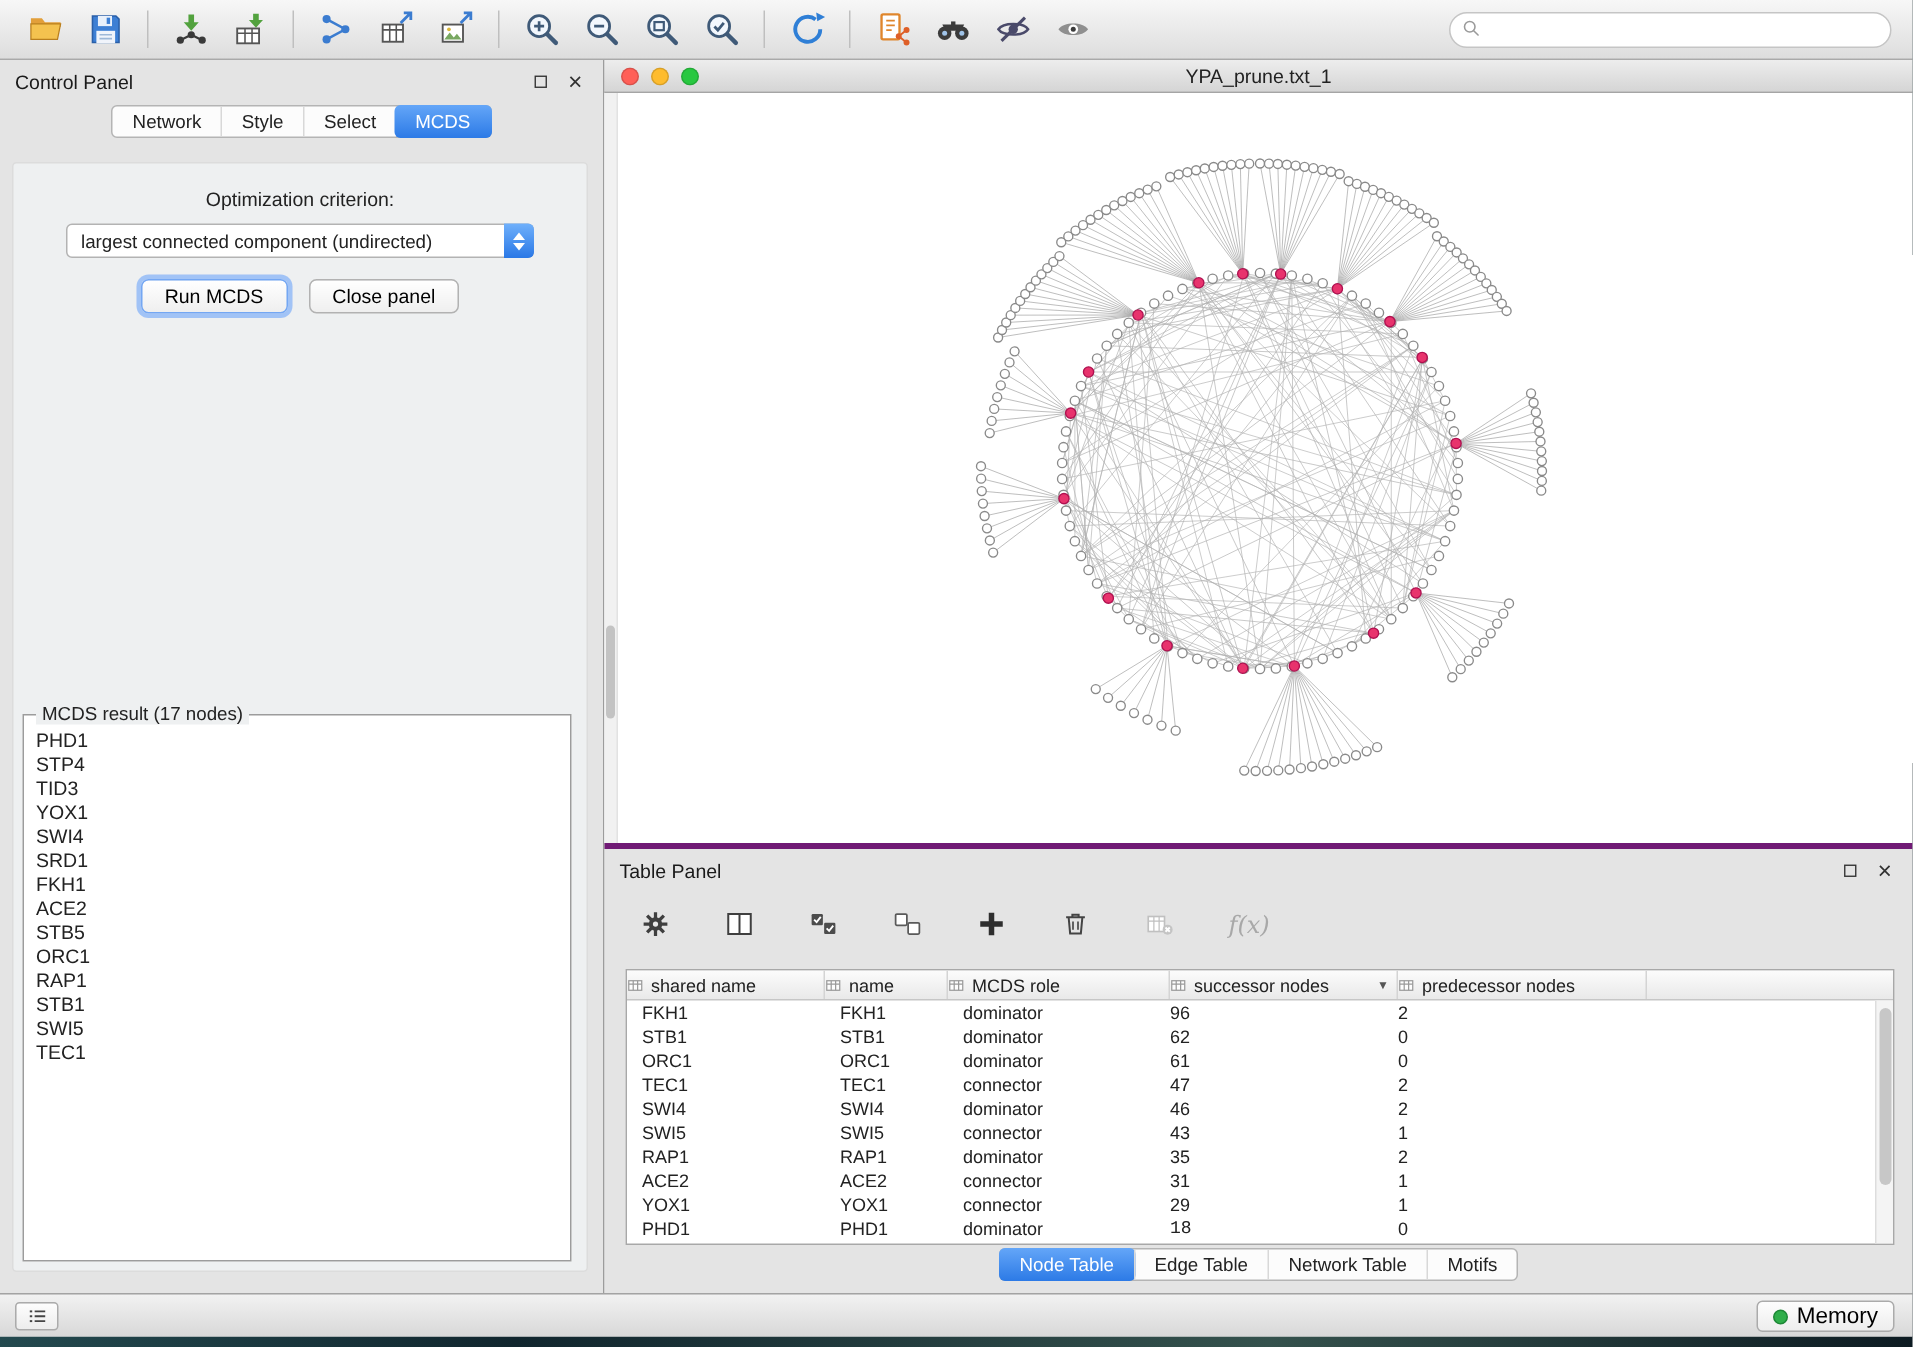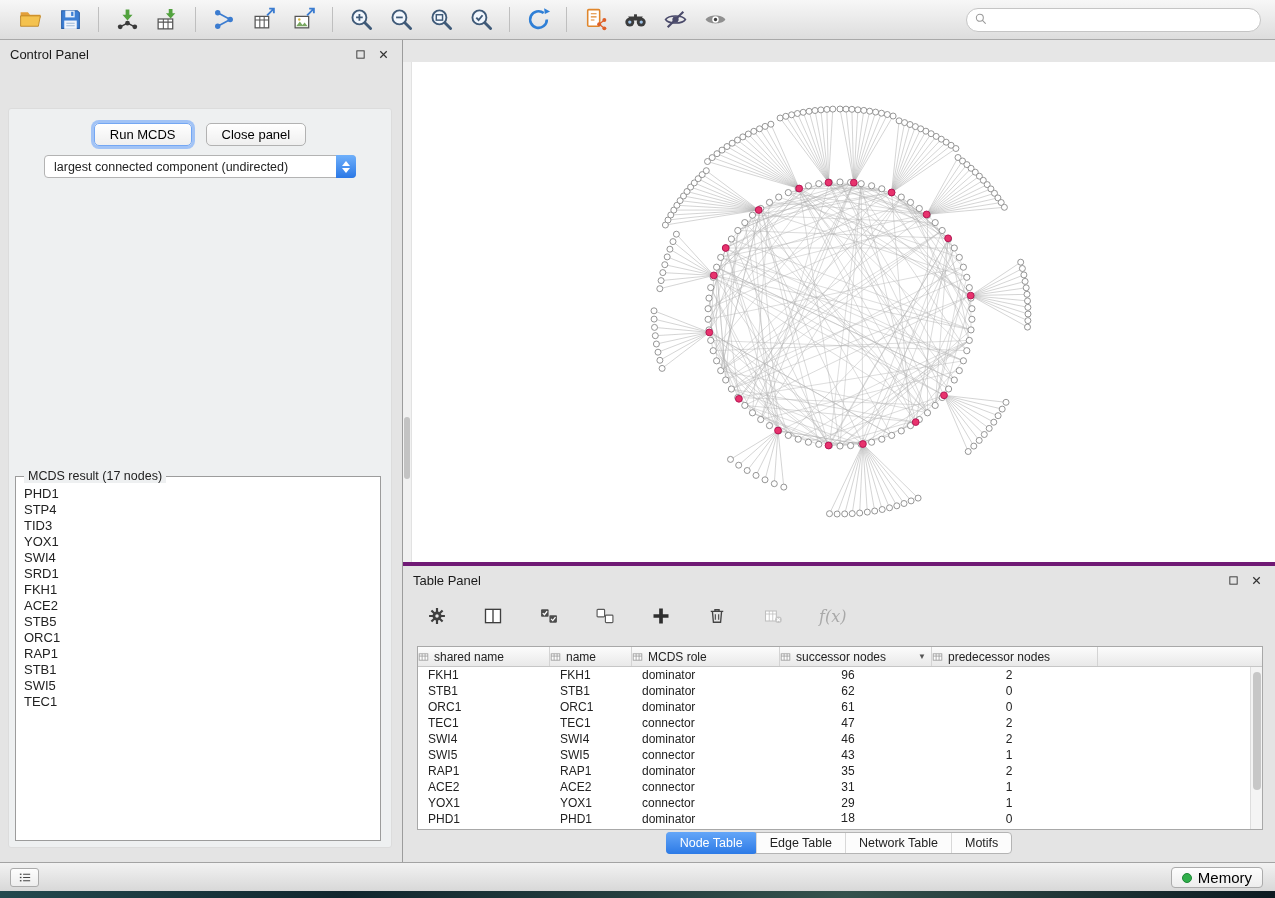--- a/index.html
+++ b/index.html
@@ -67,21 +67,21 @@
   #fx-label{font-family:"DejaVu Serif",serif;font-style:italic;font-size:16px;color:#a8a8a8}
   #tp-table{position:absolute;left:14px;right:12px;top:80px;height:184px;background:#fff;border:1px solid #a8a8a8;overflow:hidden}
   .thead{display:flex;height:20px;background:linear-gradient(#fcfcfc,#e9e9e9);border-bottom:1px solid #c6c6c6;font-size:12px}
   .th{display:flex;align-items:center;justify-content:flex-start;gap:5px;border-right:1px solid #d4d4d4;position:relative;overflow:hidden;white-space:nowrap}
   .th .gicon svg{width:11px;height:10px;display:block}
   .th .caret{position:absolute;right:5px;font-size:8px;color:#555}
   .th.fill{flex:1;border-right:none}
   .trow{display:flex;height:16px;line-height:16px;font-size:12px}
   .td{overflow:hidden;white-space:nowrap}
   .td.txt{padding-left:10px}
-  .td.num{text-align:center}
+  .td.num{text-align:left}
   .td.fill{flex:1}
   #tp-scroll{position:absolute;right:0;top:20px;bottom:0;width:12px;background:#f4f4f4;border-left:1px solid #ddd}
   #tp-scroll .thumb{position:absolute;left:1.5px;width:8px;top:5px;height:118px;background:#c7c7c7;border-radius:4px}
   #tp-tabs{position:absolute;left:0;right:0;bottom:8px;display:flex;justify-content:center}
 
   
   #status-bar{position:absolute;left:0;top:862px;width:1275px;height:29px;background:linear-gradient(#f2f2f2,#d8d8d8);border-top:1px solid #a3a3a3}
   #status-list-btn{position:absolute;left:10px;top:5px;width:29px;height:19px;border:1px solid #ababab;border-radius:3px;
                    background:linear-gradient(#fdfdfd,#ededed);display:flex;align-items:center;justify-content:center;cursor:pointer}
   #status-list-btn svg{width:14px;height:13px;display:block}
@@ -274,31 +274,40 @@
               <rect x="4" y="4" width="16" height="16" fill="none" stroke="#333" stroke-width="2"></rect>
             </svg>
           </button>
         <button class="pc-btn">
             <svg viewBox="0 0 24 24">
               <path d="M5 5l14 14M19 5L5 19" stroke="#333" stroke-width="2.6"></path>
             </svg>
           </button>
       </span>
     </div>
+    <div id="ctl-tabs-wrap">
+      <div class="seg-wrap" id="ctl-tabs">
+          <span class="seg">Network</span>
+          <span class="seg">Style</span>
+          <span class="seg">Select</span>
+          <span class="seg active">MCDS</span>
+        </div>
+    </div>
     <div id="ctl-card">
-      <div id="btn-row">
-        <button class="mac-btn focus">Run MCDS</button>
-        <button class="mac-btn">Close panel</button>
-      </div>
+      <div id="opt-label">Optimization criterion:</div>
       <div id="criterion-combo">
         <span>largest connected component (undirected)</span>
         <span class="combo-stepper">
             <i class="up"></i>
             <i class="dn"></i>
           </span>
+      </div>
+      <div id="btn-row">
+        <button class="mac-btn focus">Run MCDS</button>
+        <button class="mac-btn">Close panel</button>
       </div>
       <fieldset id="result-box">
         <legend>MCDS result (17 nodes)</legend>
         <div id="result-list">
             <div class="list-item">PHD1</div>
             <div class="list-item">STP4</div>
             <div class="list-item">TID3</div>
             <div class="list-item">YOX1</div>
             <div class="list-item">SWI4</div>
             <div class="list-item">SRD1</div>
@@ -308,20 +317,28 @@
             <div class="list-item">ORC1</div>
             <div class="list-item">RAP1</div>
             <div class="list-item">STB1</div>
             <div class="list-item">SWI5</div>
             <div class="list-item">TEC1</div>
           </div>
       </fieldset>
     </div>
   </div>
 
+  <div id="net-titlebar">
+    <span id="net-title">YPA_prune.txt_1</span>
+    <span class="traffic">
+      <span class="light red"></span>
+      <span class="light yellow"></span>
+      <span class="light green"></span>
+    </span>
+  </div>
   <div id="net-canvas">
     <svg id="net-svg" width="872" height="500">
         <line x1="334.8" y1="335.5" x2="532.2" y2="343.4" stroke="#b2b2b2" stroke-width="0.55" opacity="0.8"></line>
         <line x1="317.7" y1="195.4" x2="560.4" y2="298.8" stroke="#b2b2b2" stroke-width="0.55" opacity="0.8"></line>
         <line x1="524.5" y1="350.8" x2="317.7" y2="308.6" stroke="#b2b2b2" stroke-width="0.55" opacity="0.8"></line>
         <line x1="313.6" y1="205.2" x2="313.6" y2="298.8" stroke="#b2b2b2" stroke-width="0.55" opacity="0.8"></line>
         <line x1="498.3" y1="135.1" x2="357.7" y2="357.5" stroke="#b2b2b2" stroke-width="0.55" opacity="0.8"></line>
         <line x1="313.6" y1="205.2" x2="551.3" y2="318.0" stroke="#b2b2b2" stroke-width="0.55" opacity="0.8"></line>
         <line x1="313.6" y1="205.2" x2="507.5" y2="140.4" stroke="#b2b2b2" stroke-width="0.55" opacity="0.8"></line>
         <line x1="305.1" y1="257.3" x2="341.8" y2="343.4" stroke="#b2b2b2" stroke-width="0.55" opacity="0.8"></line>

